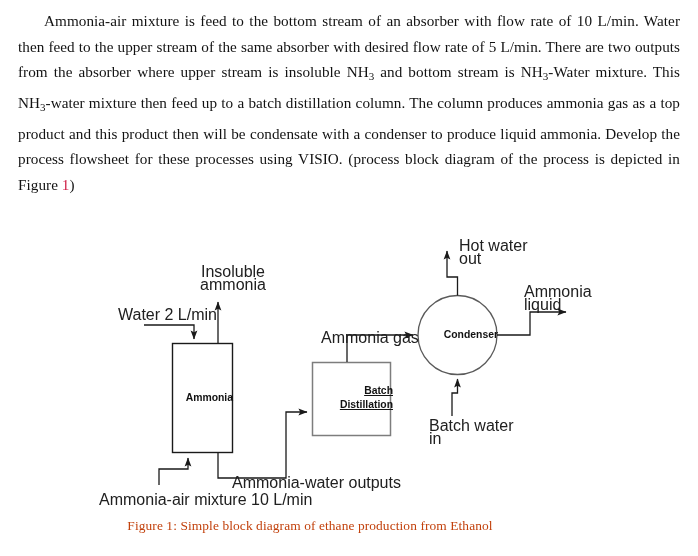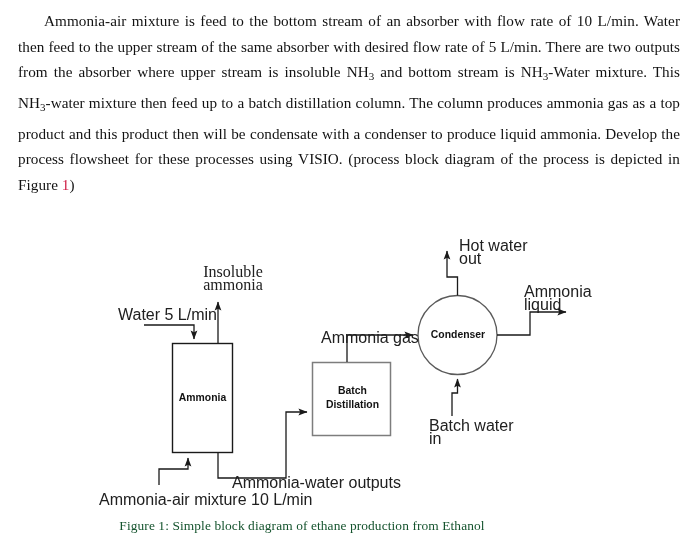--- a/index.html
+++ b/index.html
@@ -60,34 +60,34 @@
     color: #202020;
     white-space: pre-line;
   }
   .blocklabel {
     position: absolute;
     font-family: "Liberation Sans", sans-serif;
     font-size: 10.4px;
     line-height: 13.6px;
     font-weight: bold;
     color: #121212;
-    text-align: center;
+    text-align: right;
     white-space: pre-line;
   }
 
   
   .caption {
     position: absolute;
-    left: 4px;
+    left: 12px;
     top: 518px;
     width: 596px;
     text-align: center;
     font-family: "Liberation Serif", serif;
     font-size: 13.4px;
-    color: #14532d;
+    color: #c2410c;
     letter-spacing: 0.1px;
   }
 </style>
 </head>
 <body>
 
 <div class="paragraph"><span>Ammonia-air mixture is feed to the bottom stream of an absorber with flow rate of 10 L/min. Water then feed to the upper stream of the same absorber with desired flow rate of 5 L/min. There are two outputs from the absorber where upper stream is insoluble NH</span><span class="sub">3</span><span> and bottom stream is NH</span><span class="sub">3</span><span>-Water mixture. This NH</span><span class="sub">3</span><span>-water mixture then feed up to a batch distillation column. The column produces ammonia gas as a top product and this product then will be condensate with a condenser to produce liquid ammonia. Develop the process flowsheet for these processes using VISIO. (process block diagram of the process is depicted in Figure </span><span class="reflink">1</span><span>)</span></div>
 
 <div class="diagram">
 
@@ -116,28 +116,28 @@
 
     <path d="M457.5,69.5 L457.5,51 L447,51 L447,25" fill="none" stroke="#1a1a1a" stroke-width="1.3" marker-end="url(#arrowDark)"></path>
 
     <path d="M452,190 L452,167 L457.5,167 L457.5,153" fill="none" stroke="#1a1a1a" stroke-width="1.3" marker-end="url(#arrowDark)"></path>
 
     <path d="M497,109 L530,109 L530,86 L566,86" fill="none" stroke="#1a1a1a" stroke-width="1.3" marker-end="url(#arrowDark)"></path>
   </svg>
 
   <div class="blocklabel" style="left:172px; top:165px; width:61px;">Ammonia</div>
 
-  <div class="blocklabel" style="left:312px; top:158px; width:81px;">Batch
+  <div class="blocklabel" style="left:312px; top:158px; width:81px;text-decoration:underline;">Batch
 Distillation</div>
 
   <div class="blocklabel" style="left:418px; top:102px; width:80px;">Condenser</div>
 
-  <div class="dlabel" style="left:118px; top:82px;">Water 5 L/min</div>
+  <div class="dlabel" style="left:118px; top:82px;">Water 2 L/min</div>
 
-  <div class="dlabel" style="left:199px; top:39px; text-align:center; width:68px;font-family:Liberation Serif, serif;">Insoluble
+  <div class="dlabel" style="left:199px; top:39px; text-align:center; width:68px;">Insoluble
 ammonia</div>
 
   <div class="dlabel" style="left:99px; top:267px;">Ammonia-air mixture 10 L/min</div>
 
   <div class="dlabel" style="left:232px; top:250px;">Ammonia-water outputs</div>
 
   <div class="dlabel" style="left:321px; top:105px;">Ammonia gas</div>
 
   <div class="dlabel" style="left:459px; top:13px;">Hot water
 out</div>

